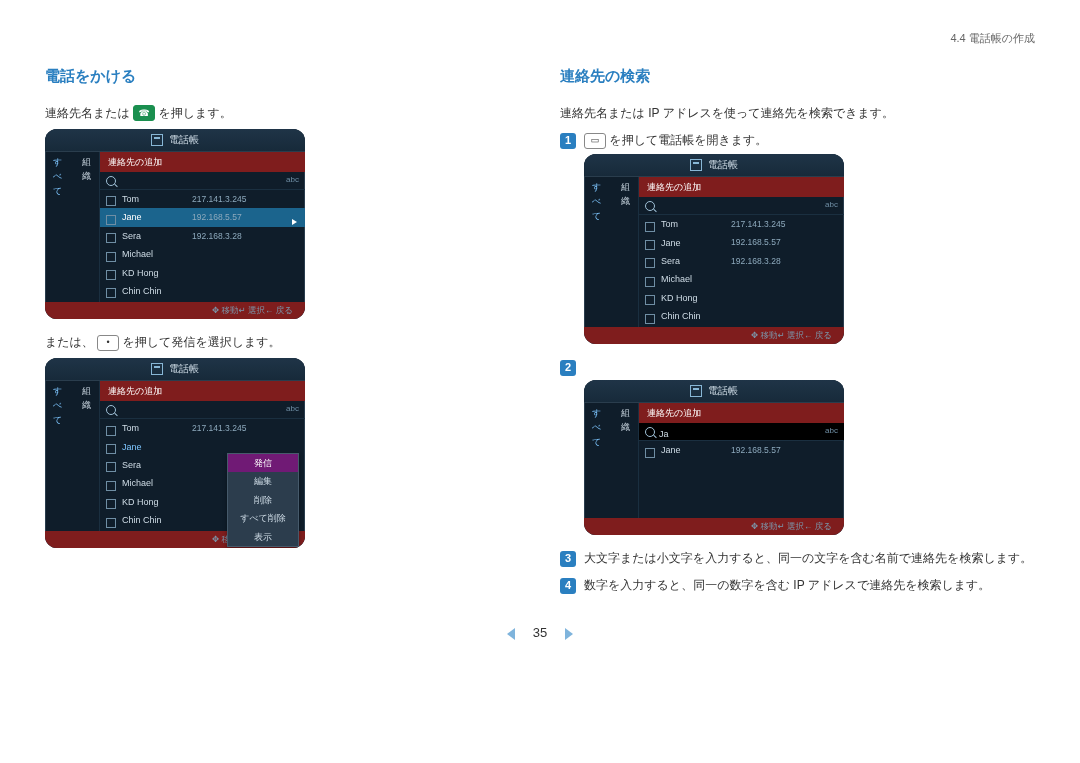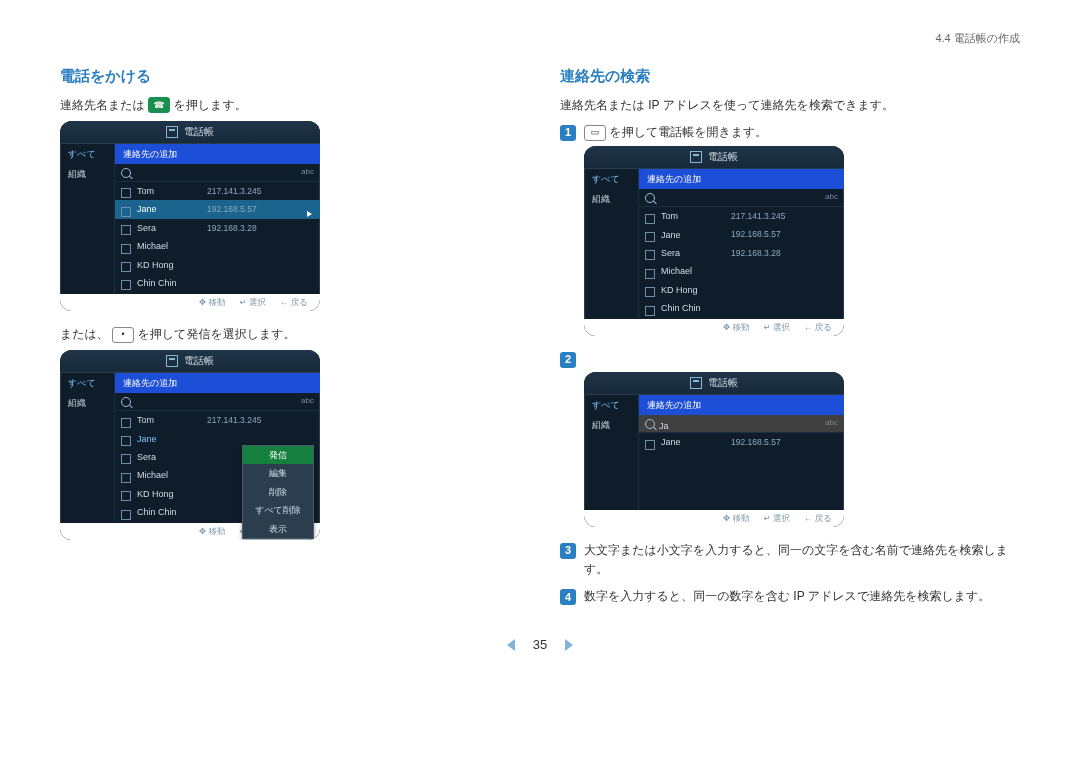--- a/index.html
+++ b/index.html
@@ -1,55 +1,55 @@
 <!DOCTYPE html>
 <html><head>
 <meta charset="utf-8">
 <style>
 html,body{margin:0;padding:0;font-family:"Hiragino Kaku Gothic Pro","Meiryo",sans-serif;background:#fff;color:#333;font-size:12px;line-height:1.6}
-.page{width:1080px;box-sizing:border-box;padding:30px 60px 40px}
+.page{width:1080px;box-sizing:border-box;padding:30px 45px 40px}
 .top-right{text-align:right;font-size:11px;color:#666;margin-bottom:16px}
 .cols{display:flex;gap:40px}
 .col{flex:1;min-width:0}
-.h-blue{color:#2a7fc0;font-size:15px;margin:0 0 8px;font-weight:bold}
+.h-blue{color:#2a7fc0;font-size:15px;margin:0 0 16px;font-weight:bold}
 .para{margin:0 0 6px;font-size:12px}
 .step{display:flex;align-items:flex-start;gap:8px;margin:8px 0 4px}
 .badge{display:inline-flex;align-items:center;justify-content:center;width:16px;height:16px;border-radius:3px;background:#2a7fc0;color:#fff;font-size:11px;font-weight:bold;flex:none;margin-top:2px}
 .keybox{display:inline-flex;align-items:center;justify-content:center;min-width:16px;height:14px;border:1px solid #888;border-radius:3px;background:#fff;vertical-align:middle;font-size:9px;padding:0 2px}
 .keybox.green{background:#1a8f4f;border-color:#1a8f4f;color:#fff}
 .figure{margin:4px 0 14px}
 
 .pb{width:260px;height:190px;background:#0f1d2a;border-radius:12px;color:#cfdce6;font-size:10px;position:relative;overflow:hidden;box-shadow:0 0 0 1px #2a3d4d inset}
 .pb.short{height:155px}
 .pb-top{height:22px;background:linear-gradient(#1f3447,#172a3a);display:flex;align-items:center;justify-content:center;gap:6px;font-size:10px;border-bottom:1px solid #2a3d4d}
 .pb-top .ico{width:10px;height:10px;border:1px solid #88b7d6;position:relative}
 .pb-top .ico::after{content:"";position:absolute;left:2px;right:2px;top:2px;height:2px;background:#88b7d6}
 .pb-body{display:flex;height:calc(100% - 40px)}
-.pb-side{width:54px;display:flex;flex-direction:column}
+.pb-side{width:54px;display:flex;flex-direction:row}
 .pb-tab{padding:3px 8px;text-align:left;font-size:9px}
 .pb-tab.act{color:#7ec6ff}
 .pb-main{flex:1;display:flex;flex-direction:column;border-left:1px solid #1a2f40}
-.pb-add{padding:3px 8px;background:#1d4ed8;color:#fff;font-size:9px}
+.pb-add{padding:3px 8px;background:#7f1d1d;color:#fff;font-size:9px}
 .pb-search{display:flex;align-items:center;gap:4px;padding:2px 6px;border-bottom:1px solid #1a2f40}
 .pb-search .mag{width:8px;height:8px;border:1px solid #9fc0d6;border-radius:50%;position:relative}
 .pb-search .mag::after{content:"";position:absolute;width:4px;height:1px;background:#9fc0d6;right:-3px;bottom:-1px;transform:rotate(45deg)}
 .pb-search .field{flex:1;height:10px;font-size:9px;color:#cfdce6}
 .pb-search .mode{font-size:8px;color:#6f8ea4}
 .pb-list{flex:1;overflow:hidden}
 .pb-row{display:flex;align-items:flex-end;gap:6px;padding:2px 6px;font-size:9px;position:relative}
 .pb-row.sel{background:#1b648d;color:#fff}
 .pb-row.janesel{color:#7ec6ff}
 .pb-ck{width:8px;height:8px;border:1px solid #6f8ea4;flex:none}
 .pb-name{width:64px;overflow:hidden;text-overflow:ellipsis;white-space:nowrap}
 .pb-ip{color:#8da9bc;font-size:8.5px}
 .pb-row .play{margin-left:auto;margin-right:2px;width:0;height:0;border-left:5px solid #fff;border-top:3px solid transparent;border-bottom:3px solid transparent}
 .pb-menu{position:absolute;right:6px;top:72px;width:70px;background:#2c3d4d;border:1px solid #465a6b;box-shadow:0 2px 4px rgba(0,0,0,.4);font-size:9px}
 .pb-menu div{padding:2px 6px;color:#cfdce6;text-align:center}
-.pb-menu div.sel{background:#15803d;color:#fff}
-.pb-foot{height:18px;background:#ffffff;display:flex;align-items:center;justify-content:flex-end;gap:14px;padding:0 12px;font-size:8.5px;color:#7b97ab}
+.pb-menu div.sel{background:#701a75;color:#fff}
+.pb-foot{height:18px;background:#7f1d1d;display:flex;align-items:center;justify-content:flex-end;gap:0;padding:0 12px;font-size:8.5px;color:#7b97ab}
 .nav{display:flex;align-items:center;justify-content:center;gap:18px;margin-top:24px;font-size:13px}
 .tri{width:0;height:0;border-top:6px solid transparent;border-bottom:6px solid transparent}
 .tri.l{border-right:8px solid #7fb4dc}
 .tri.r{border-left:8px solid #7fb4dc}
 </style>
 </head>
 <body>
 
 <div class="page">
   <div class="top-right">4.4 電話帳の作成</div>
@@ -279,21 +279,21 @@
             <span class="ico"></span>
             <span>電話帳</span>
           </div>
           <div class="pb-body">
             <div class="pb-side">
               <div class="pb-tab act">すべて</div>
               <div class="pb-tab">組織</div>
             </div>
             <div class="pb-main">
               <div class="pb-add">連絡先の追加</div>
-              <div class="pb-search sel" style="background:#404040">
+              <div class="pb-search sel" style="background:#000000">
                 <span class="mag"></span>
                 <span class="field">Ja</span>
                 <span class="mode">abc</span>
               </div>
               <div class="pb-list">
                 <div class="pb-row">
                     <span class="pb-ck"></span>
                     <span class="pb-name">Jane</span>
                     <span class="pb-ip">192.168.5.57</span>
                   </div>

